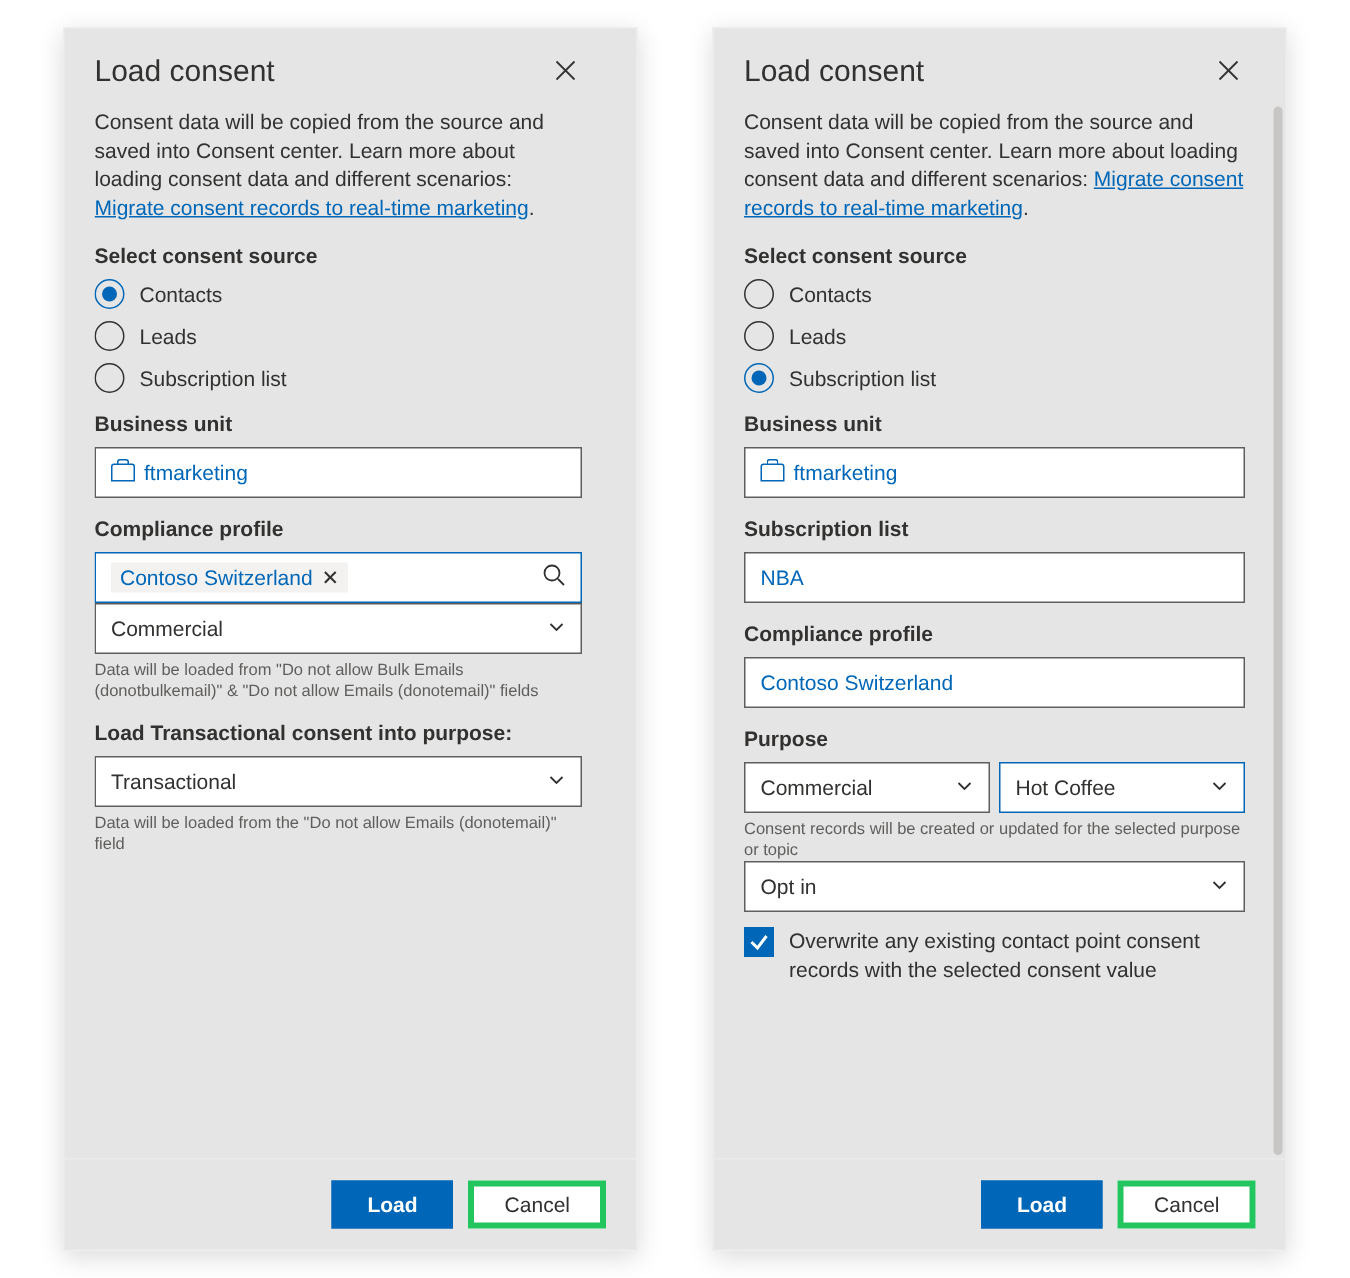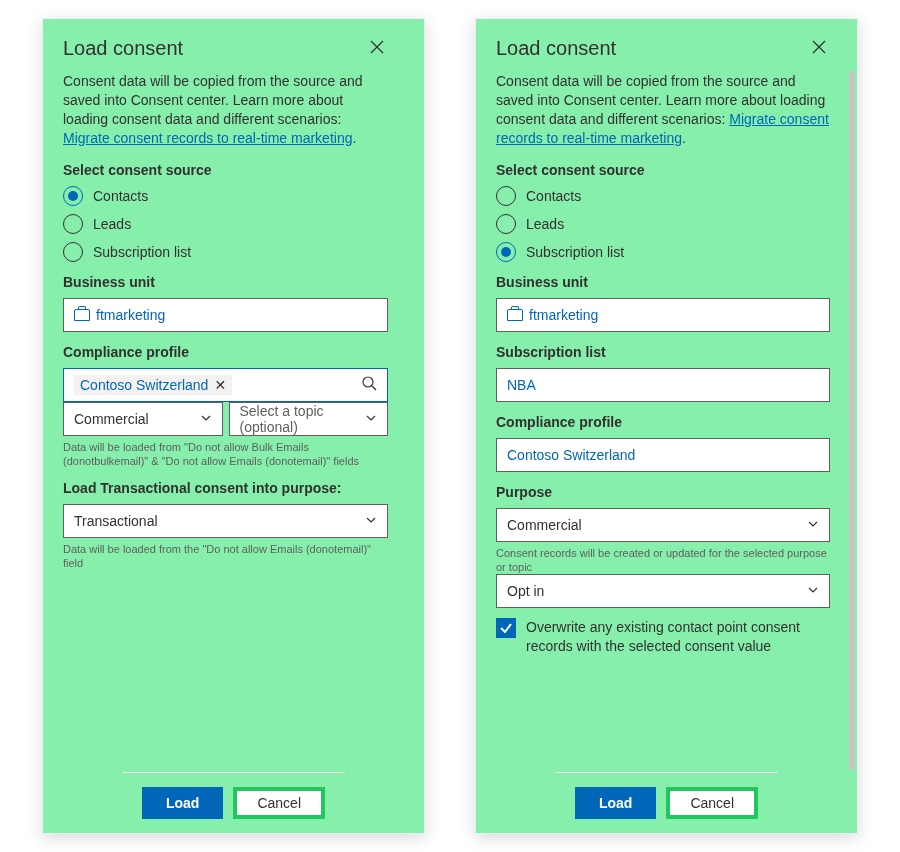--- a/index.html
+++ b/index.html
@@ -11,25 +11,24 @@
     font-size: 14px;
     color: #323130;
     display: flex;
     gap: 50px;
     justify-content: center;
   }
   .panel {
     width: 383px;
     border: 1px solid #eee;
     box-shadow: 0 4px 16px rgba(0,0,0,0.15);
-    background: #86efac;
+    background: #e5e5e5;
     display: flex;
     flex-direction: column;
     position: relative;
-    align-items: center;
   }
   .panel-a { height: 816px; }
   .panel-b { height: 816px; }
   .panel-body {
     padding: 18px 20px 0 20px;
     flex: 1 1 auto;
     overflow: hidden;
     position: relative;
   }
   .panel-b .panel-body { padding-right: 5px; }
@@ -254,26 +253,20 @@
         </span>
       </div>
 
       <div class="stack">
         <div class="select-box">
           <span class="input-value plain">Commercial</span>
           <span class="chevron"><svg viewBox="0 0 12 12" fill="none" stroke="#323130" stroke-width="1.2">
                 <polyline points="2,4 6,8 10,4"></polyline>
               </svg></span>
         </div>
-        <div class="select-box">
-          <span class="input-placeholder">Select a topic (optional)</span>
-          <span class="chevron"><svg viewBox="0 0 12 12" fill="none" stroke="#323130" stroke-width="1.2">
-                <polyline points="2,4 6,8 10,4"></polyline>
-              </svg></span>
-        </div>
       </div>
       <div class="helper">Data will be loaded from "Do not allow Bulk Emails (donotbulkemail)" &amp; "Do not allow Emails (donotemail)" fields</div>
 
       <div class="section-label">Load Transactional consent into purpose:</div>
       <div class="select-box">
         <span class="input-value plain">Transactional</span>
         <span class="chevron"><svg viewBox="0 0 12 12" fill="none" stroke="#323130" stroke-width="1.2">
               <polyline points="2,4 6,8 10,4"></polyline>
             </svg></span>
       </div>
@@ -344,20 +337,26 @@
       </div>
 
       <div class="section-label">Purpose</div>
       <div class="stack">
         <div class="select-box">
           <span class="input-value plain">Commercial</span>
           <span class="chevron"><svg viewBox="0 0 12 12" fill="none" stroke="#323130" stroke-width="1.2">
                 <polyline points="2,4 6,8 10,4"></polyline>
               </svg></span>
         </div>
+        <div class="select-box focused">
+          <span class="input-value plain">Hot Coffee</span>
+          <span class="chevron"><svg viewBox="0 0 12 12" fill="none" stroke="#323130" stroke-width="1.2">
+                <polyline points="2,4 6,8 10,4"></polyline>
+              </svg></span>
+        </div>
       </div>
       <div class="helper">Consent records will be created or updated for the selected purpose or topic</div>
 
       <div class="select-box">
         <span class="input-value plain">Opt in</span>
         <span class="chevron"><svg viewBox="0 0 12 12" fill="none" stroke="#323130" stroke-width="1.2">
               <polyline points="2,4 6,8 10,4"></polyline>
             </svg></span>
       </div>
 

